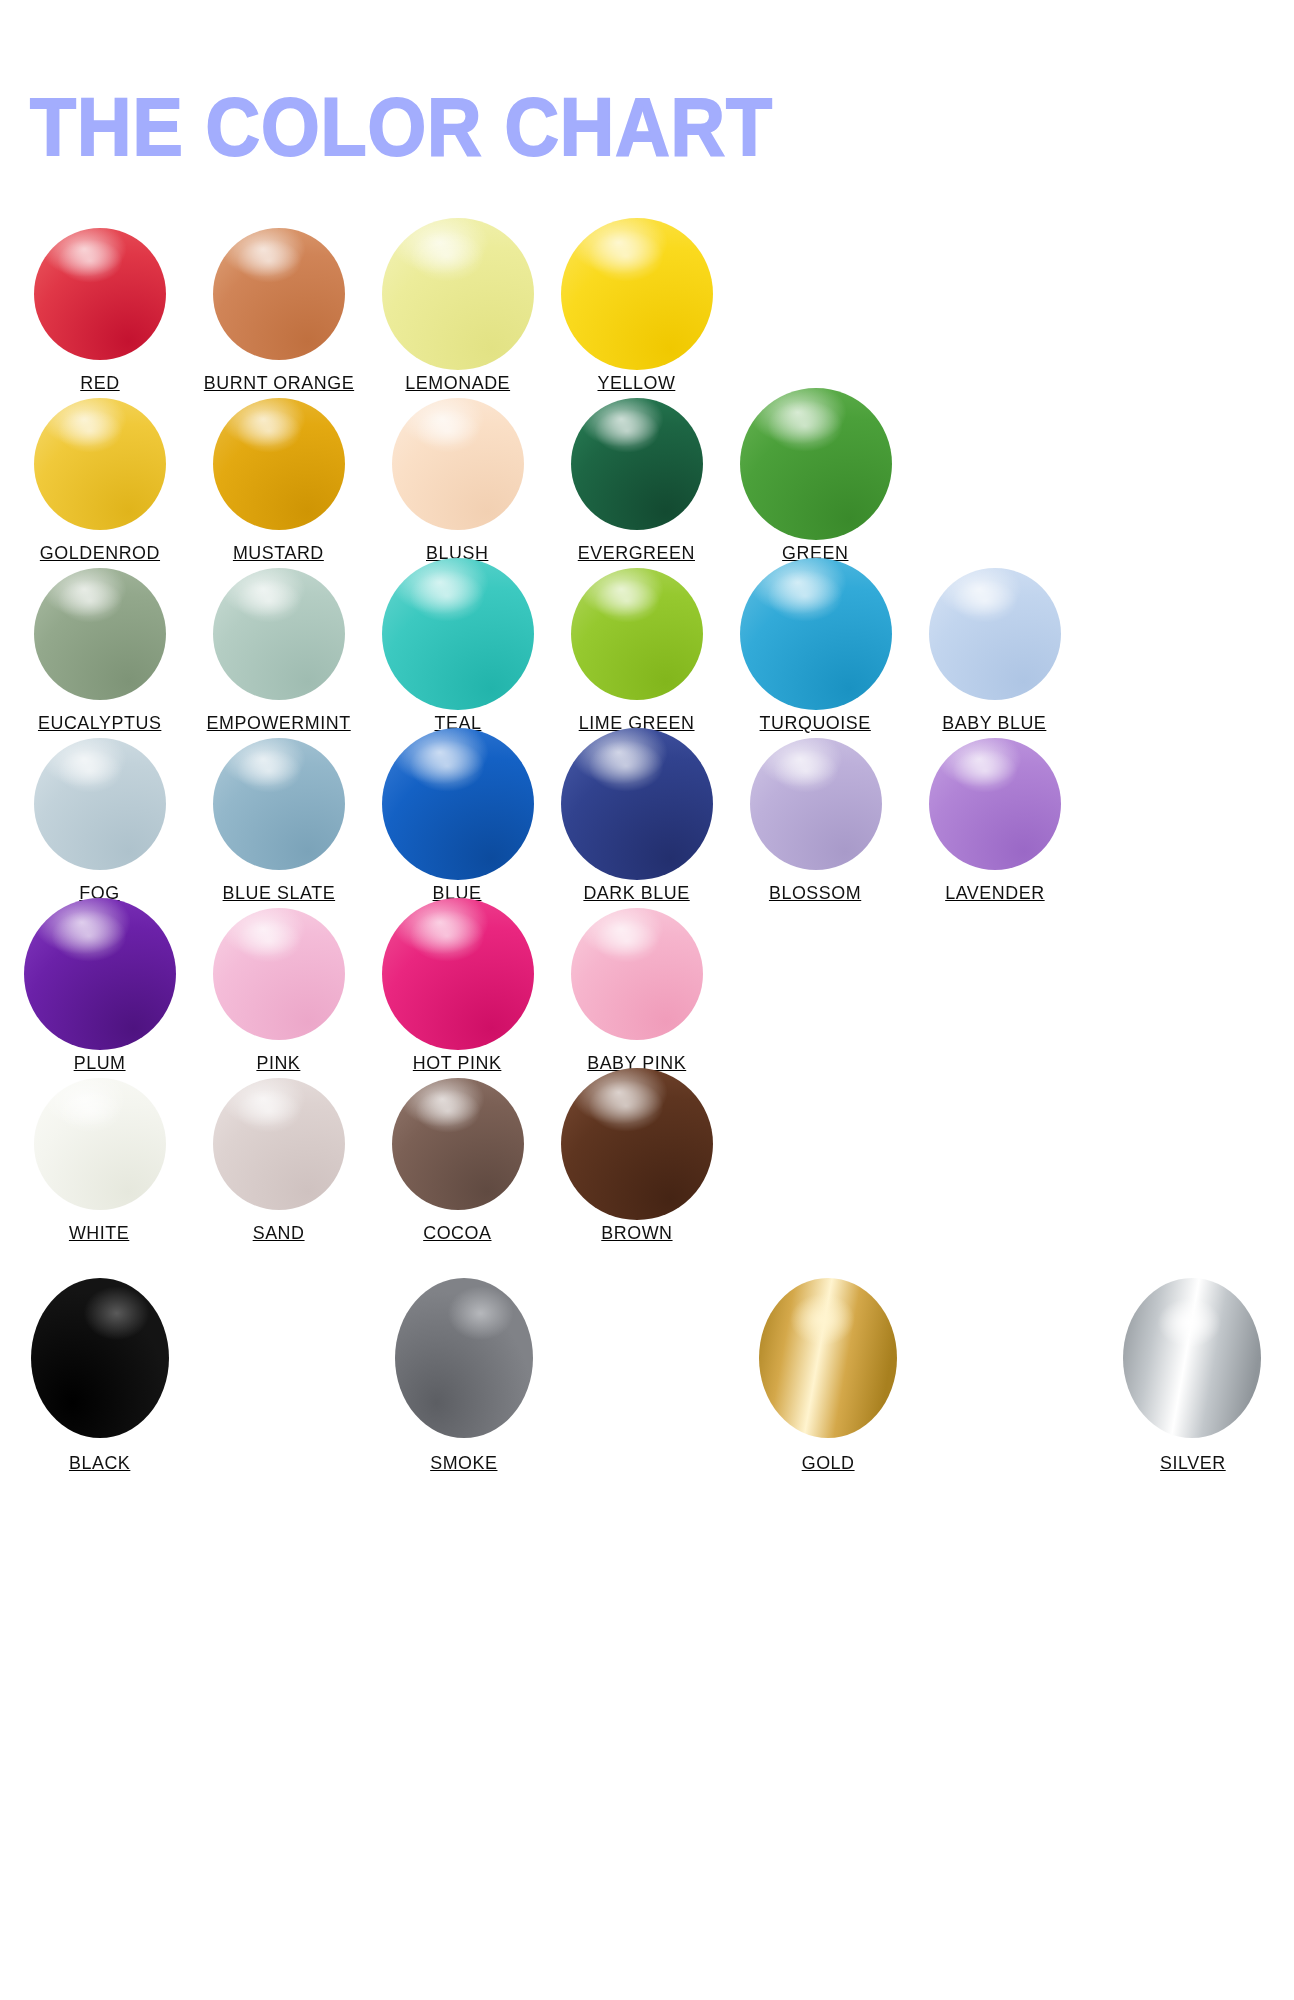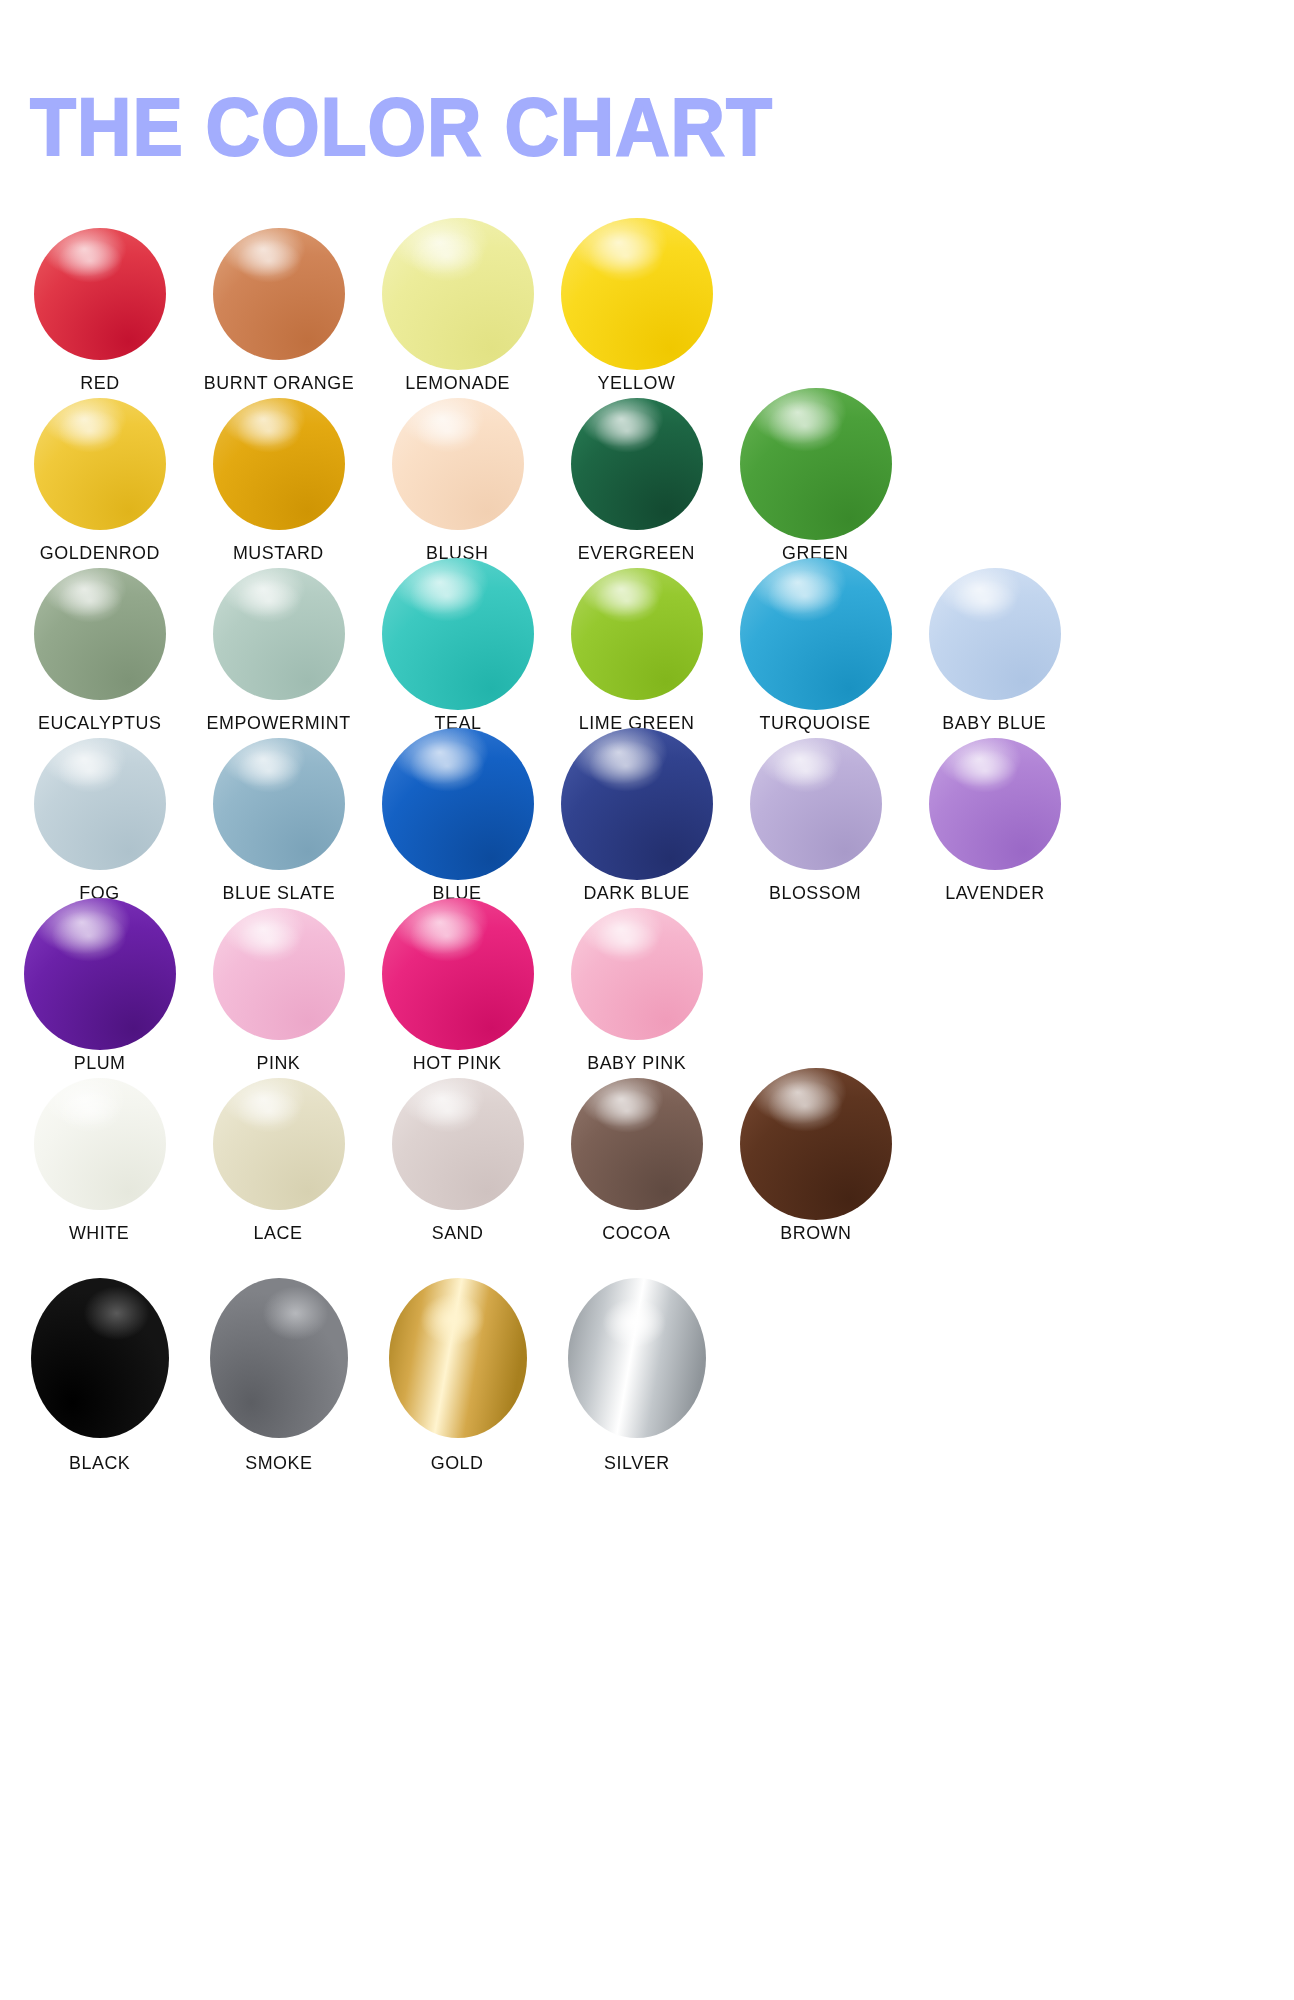--- a/index.html
+++ b/index.html
@@ -42,23 +42,25 @@
     top: 228px;
     width: 1294px;
   }
   .row {
     display: flex;
     flex-direction: row;
     align-items: flex-start;
     justify-content: flex-start;
     padding-left: 22px;
     height: 170px;
+    text-decoration: underline;
   }
   .row.metallic-row {
     margin-top: 42px;
+    justify-content: space-between;
   }
   .swatch {
     width: 155px;
     margin-right: 24px;
     display: flex;
     flex-direction: column;
     align-items: center;
   }
   .disc-wrap {
     width: 155px;
@@ -282,26 +284,20 @@
       </div>
       <div class="row">
         <div class="swatch">
           <div class="disc-wrap">
             <div class="disc" style="background: radial-gradient(46% 30% at 38% 16%, rgba(255, 255, 255, 0.7) 0%, rgba(255, 255, 255, 0) 70%), radial-gradient(130% 120% at 72% 86%, rgb(230, 232, 221) 0%, rgb(244, 245, 239) 55%, rgb(253, 253, 250) 100%);"></div>
           </div>
           <div class="swatch-label">WHITE</div>
         </div>
         <div class="swatch">
           <div class="disc-wrap">
-            <div class="disc" style="background: radial-gradient(46% 30% at 38% 16%, rgba(255, 255, 255, 0.7) 0%, rgba(255, 255, 255, 0) 70%), radial-gradient(130% 120% at 72% 86%, rgb(215, 209, 177) 0%, rgb(229, 224, 198) 55%, rgb(241, 238, 221) 100%);"></div>
-          </div>
-          <div class="swatch-label">LACE</div>
-        </div>
-        <div class="swatch">
-          <div class="disc-wrap">
             <div class="disc" style="background: radial-gradient(46% 30% at 38% 16%, rgba(255, 255, 255, 0.7) 0%, rgba(255, 255, 255, 0) 70%), radial-gradient(130% 120% at 72% 86%, rgb(207, 194, 192) 0%, rgb(221, 210, 208) 55%, rgb(238, 231, 230) 100%);"></div>
           </div>
           <div class="swatch-label">SAND</div>
         </div>
         <div class="swatch">
           <div class="disc-wrap">
             <div class="disc" style="background: radial-gradient(46% 30% at 38% 16%, rgba(255, 255, 255, 0.7) 0%, rgba(255, 255, 255, 0) 70%), radial-gradient(130% 120% at 72% 86%, rgb(96, 74, 65) 0%, rgb(123, 96, 85) 55%, rgb(155, 128, 117) 100%);"></div>
           </div>
           <div class="swatch-label">COCOA</div>
         </div>

